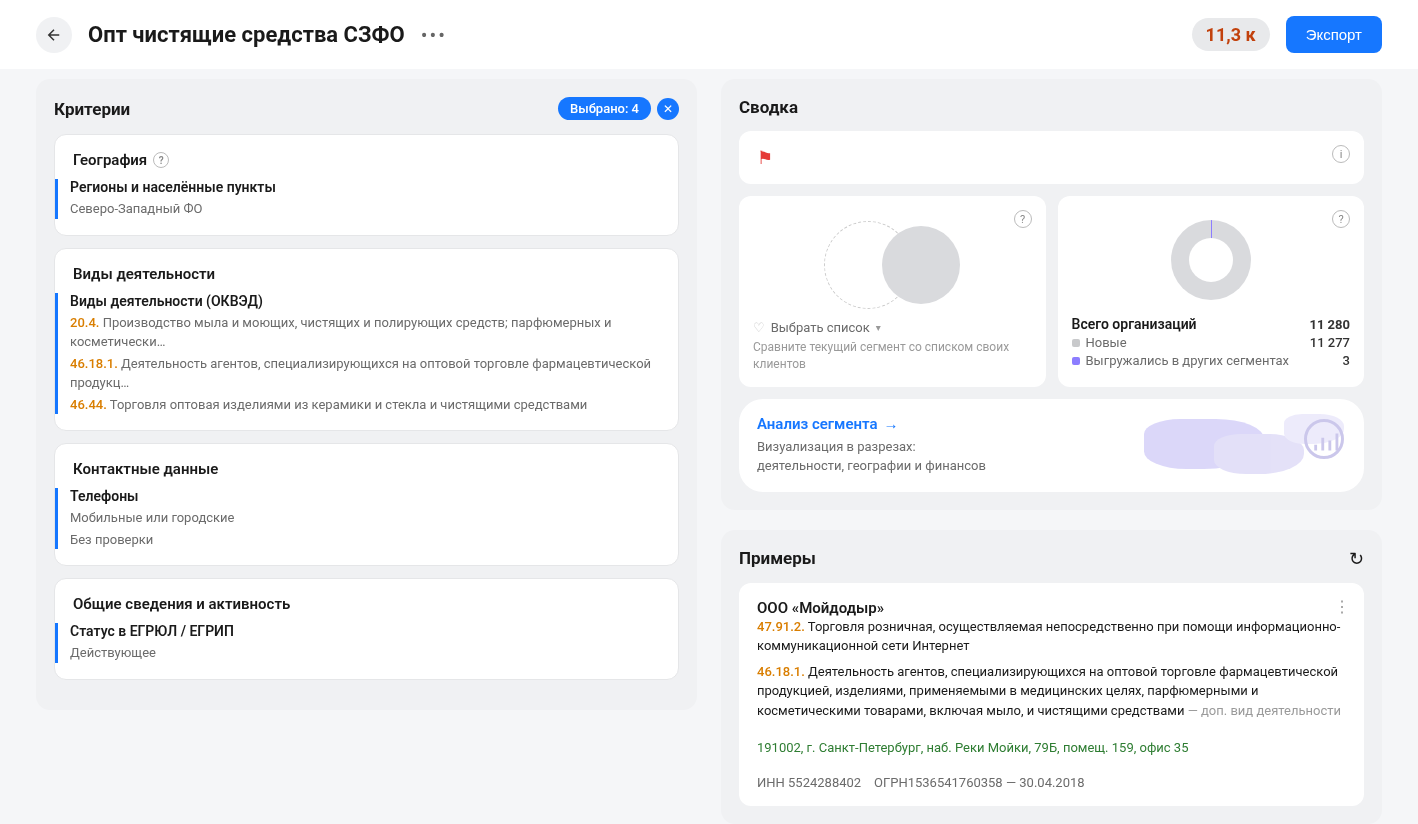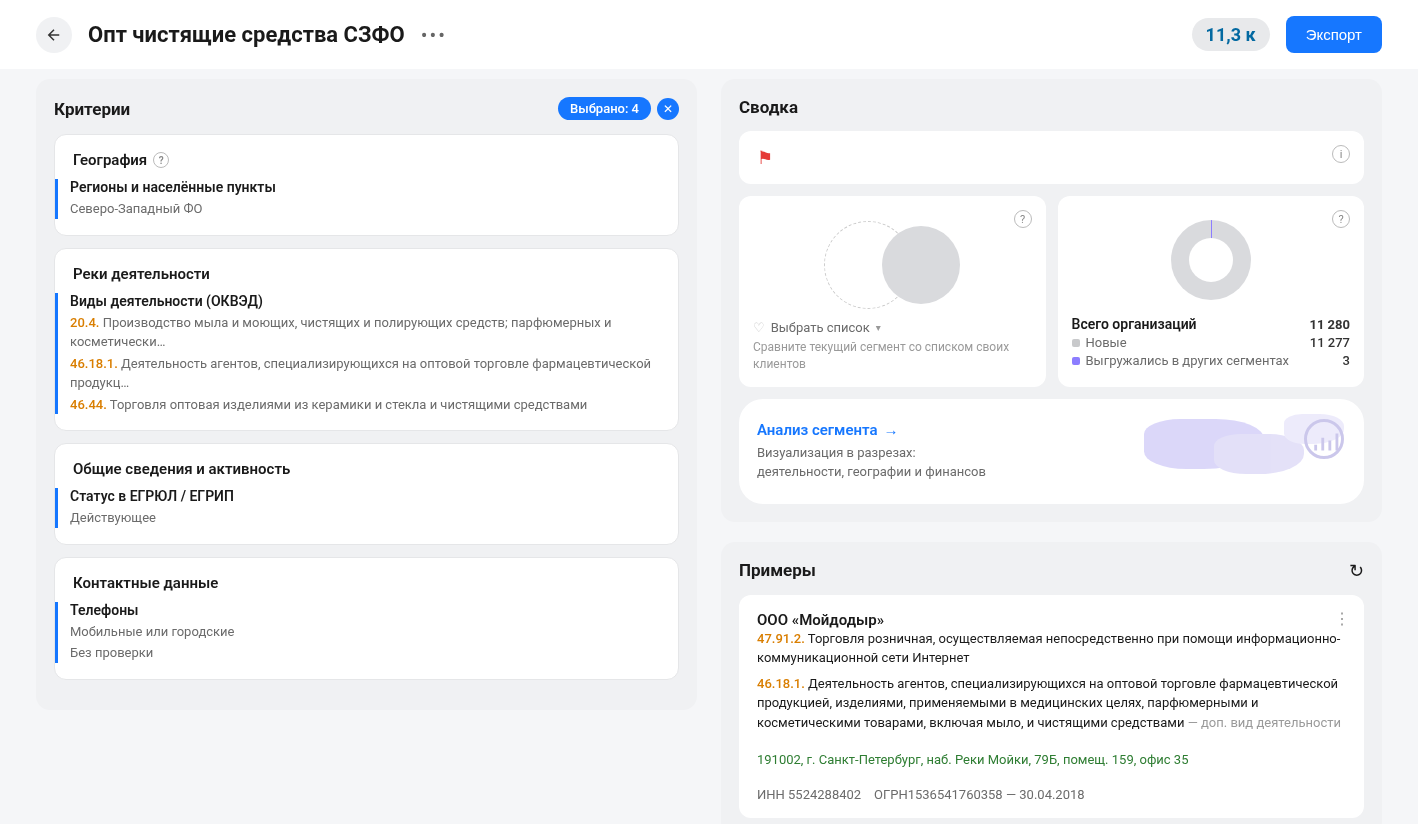--- a/index.html
+++ b/index.html
@@ -36,21 +36,21 @@
     }
     .header-right {
       margin-left: auto;
       display: flex;
       align-items: center;
       gap: 16px;
     }
     .count-badge {
       font-size: 18px;
       font-weight: 700;
-      color: #0369a1;
+      color: #c2410c;
       background: #e8e9eb;
       padding: 6px 14px;
       border-radius: 18px;
     }
     .export-btn {
       background: #1677ff;
       color: #fff;
       border: none;
       padding: 10px 20px;
       border-radius: 8px;
@@ -223,21 +223,21 @@
     .stat-line-label { color: #6b6b6b; display: flex; align-items: center; gap: 6px; }
     .dot { width: 8px; height: 8px; border-radius: 2px; display: inline-block; }
     .dot-gray { background: #c8c9cb; }
     .dot-purple { background: #8c7dff; }
     .stat-line-val { font-weight: 500; color: #333; }
     .stat-total .stat-line-label { color: #1a1a1a; font-weight: 600; font-size: 14px; }
     .stat-total .stat-line-val { font-weight: 700; }
     .analysis-card {
       background: #fff;
       border-radius: 24px;
-      padding: 22px 18px;
+      padding: 16px 18px;
       position: relative;
       overflow: hidden;
     }
     .analysis-link {
       color: #1677ff;
       font-weight: 600;
       font-size: 15px;
       display: flex;
       align-items: center;
       gap: 6px;
@@ -321,43 +321,43 @@
           <span>География</span>
           <span class="help-icon">?</span>
         </div>
         <div class="criteria-block">
           <div class="criteria-label">Регионы и населённые пункты</div>
           <div class="criteria-value">Северо-Западный ФО</div>
         </div>
       </div>
 
       <div class="card">
-        <div class="card-title">Реки деятельности</div>
+        <div class="card-title">Виды деятельности</div>
         <div class="criteria-block">
           <div class="criteria-label">Виды деятельности (ОКВЭД)</div>
           <div class="criteria-value"><span class="okved-code">20.4.</span> <span>Производство мыла и моющих, чистящих и полирующих средств; парфюмерных и косметически…</span></div>
           <div class="criteria-value"><span class="okved-code">46.18.1.</span> <span>Деятельность агентов, специализирующихся на оптовой торговле фармацевтической продукц…</span></div>
           <div class="criteria-value"><span class="okved-code">46.44.</span> <span>Торговля оптовая изделиями из керамики и стекла и чистящими средствами</span></div>
-        </div>
-      </div>
-
-      <div class="card">
-        <div class="card-title">Общие сведения и активность</div>
-        <div class="criteria-block">
-          <div class="criteria-label">Статус в ЕГРЮЛ / ЕГРИП</div>
-          <div class="criteria-value">Действующее</div>
         </div>
       </div>
 
       <div class="card">
         <div class="card-title">Контактные данные</div>
         <div class="criteria-block">
           <div class="criteria-label">Телефоны</div>
           <div class="criteria-value">Мобильные или городские</div>
           <div class="criteria-value">Без проверки</div>
+        </div>
+      </div>
+
+      <div class="card">
+        <div class="card-title">Общие сведения и активность</div>
+        <div class="criteria-block">
+          <div class="criteria-label">Статус в ЕГРЮЛ / ЕГРИП</div>
+          <div class="criteria-value">Действующее</div>
         </div>
       </div>
     </div>
   </div>
 
   <div class="col">
 
     <div class="panel">
       <div class="panel-header">
         <span class="panel-title">Сводка</span>

